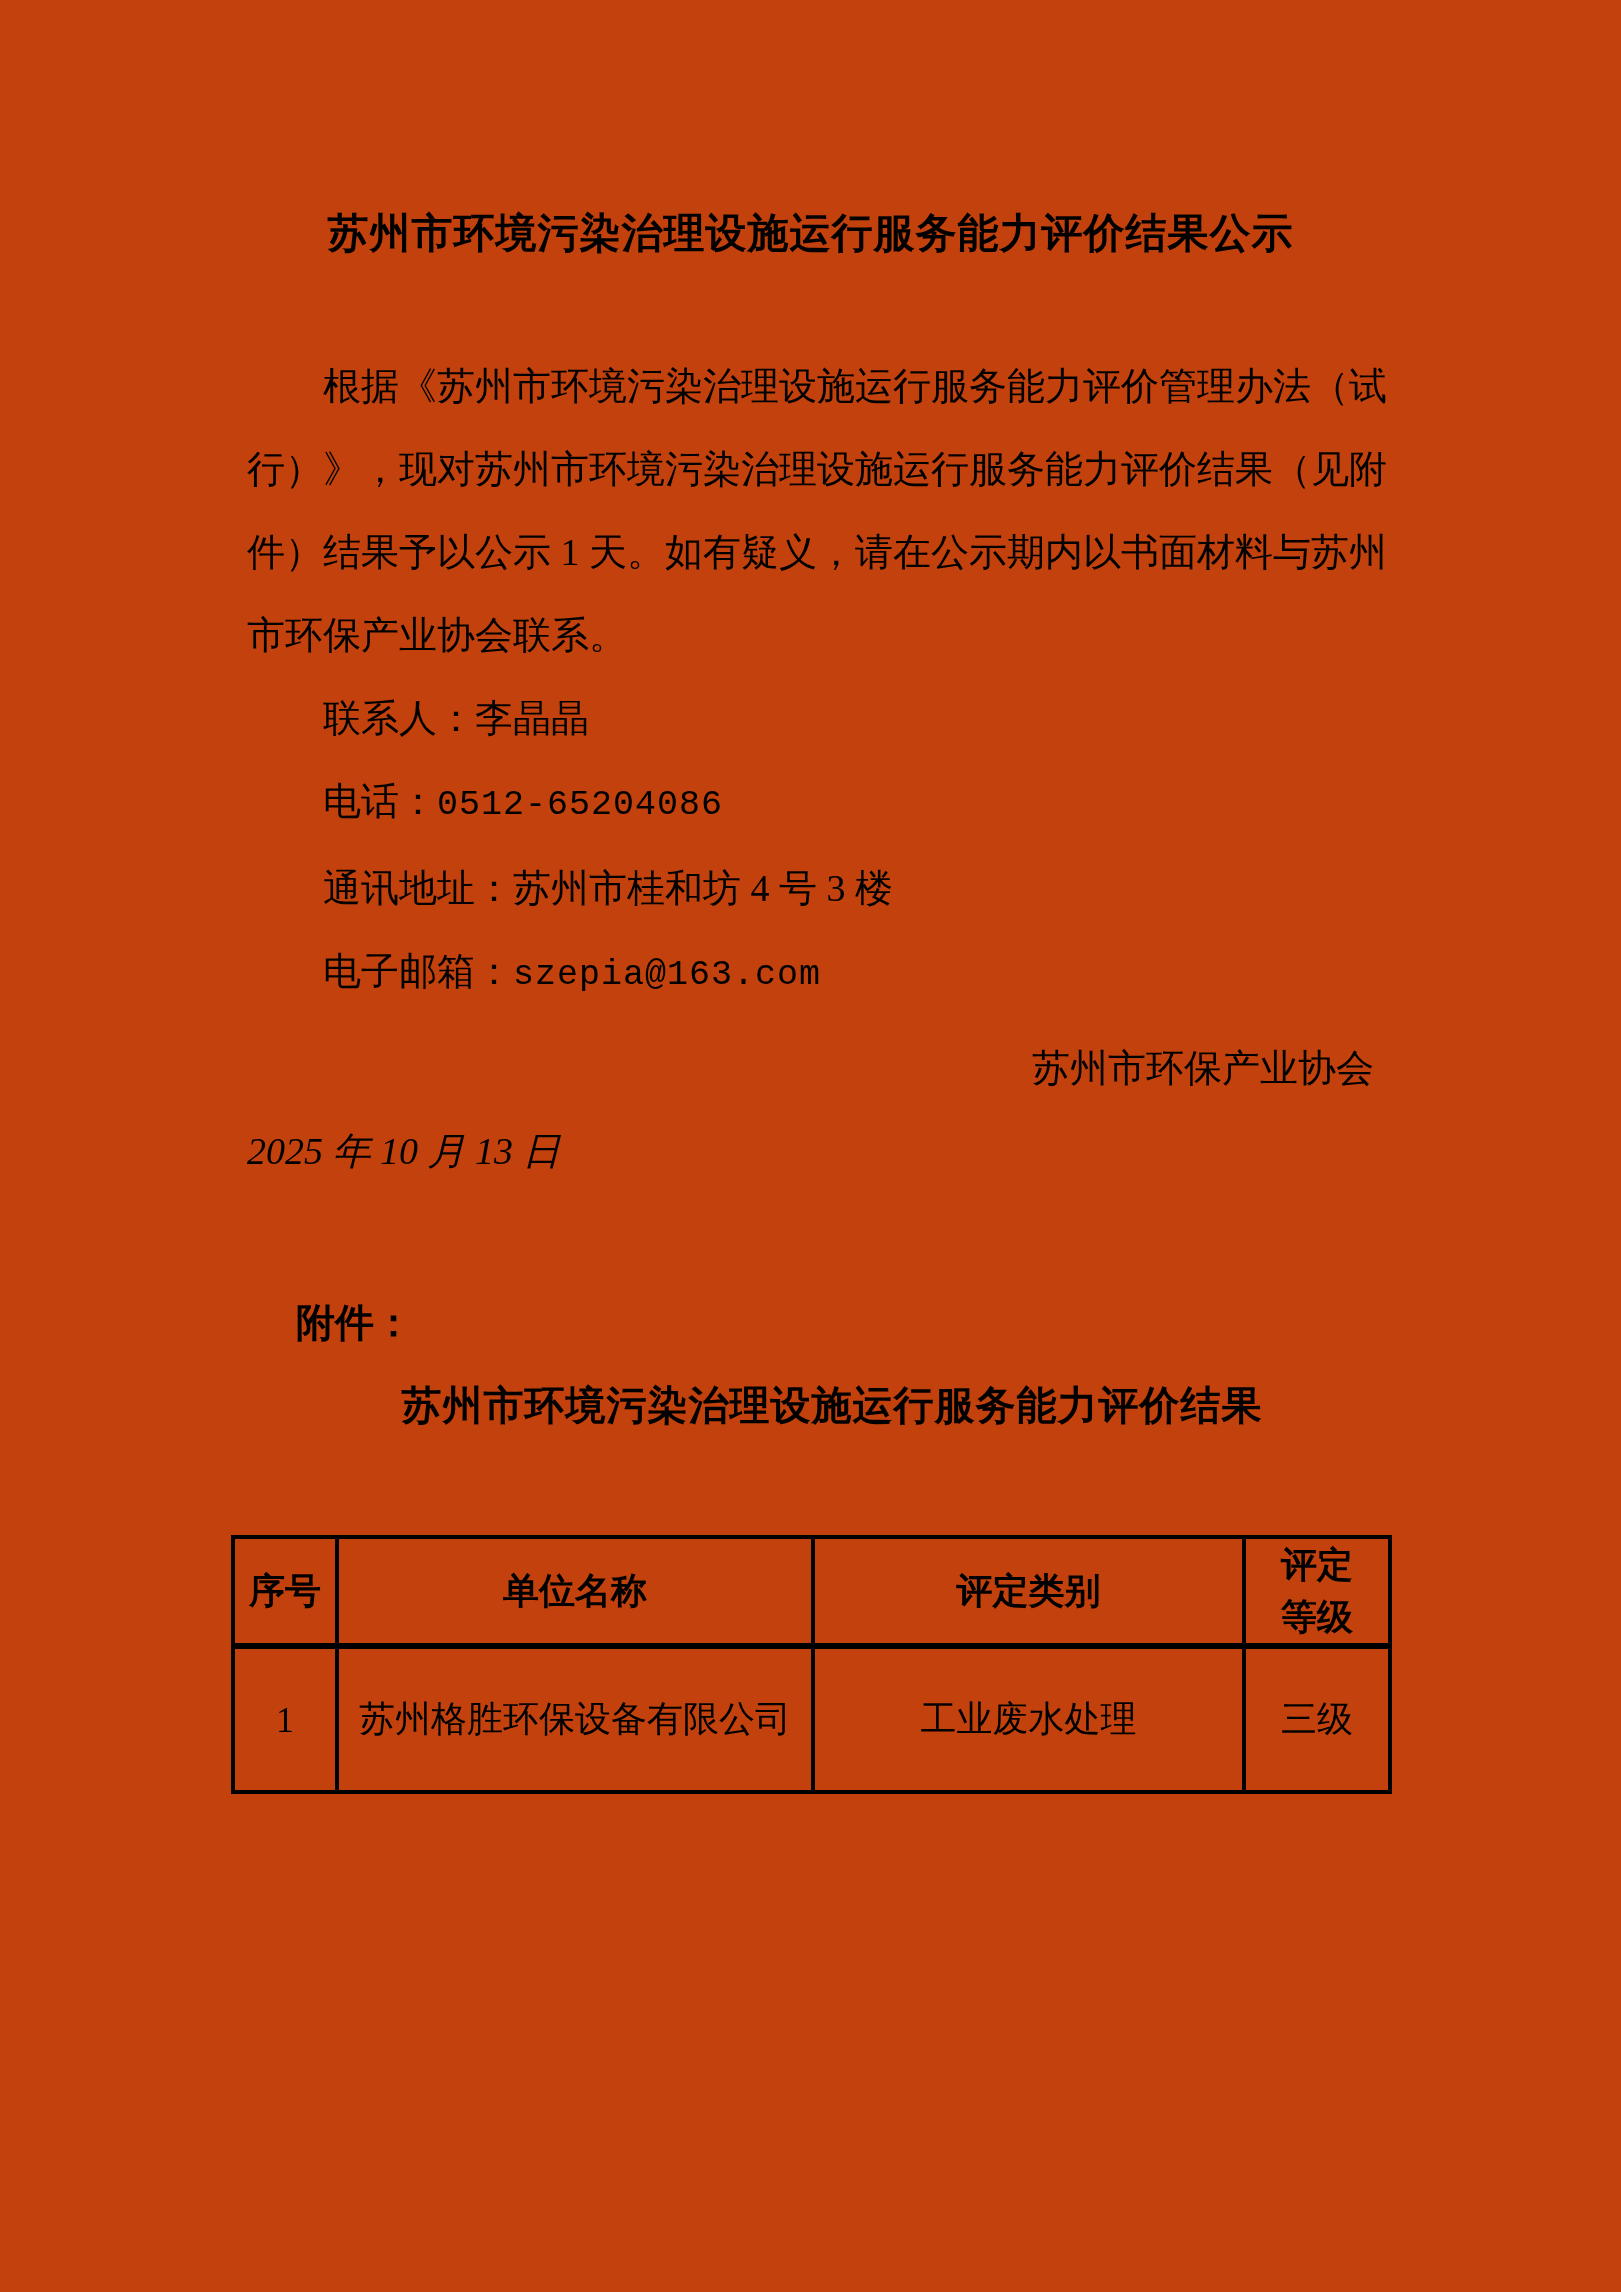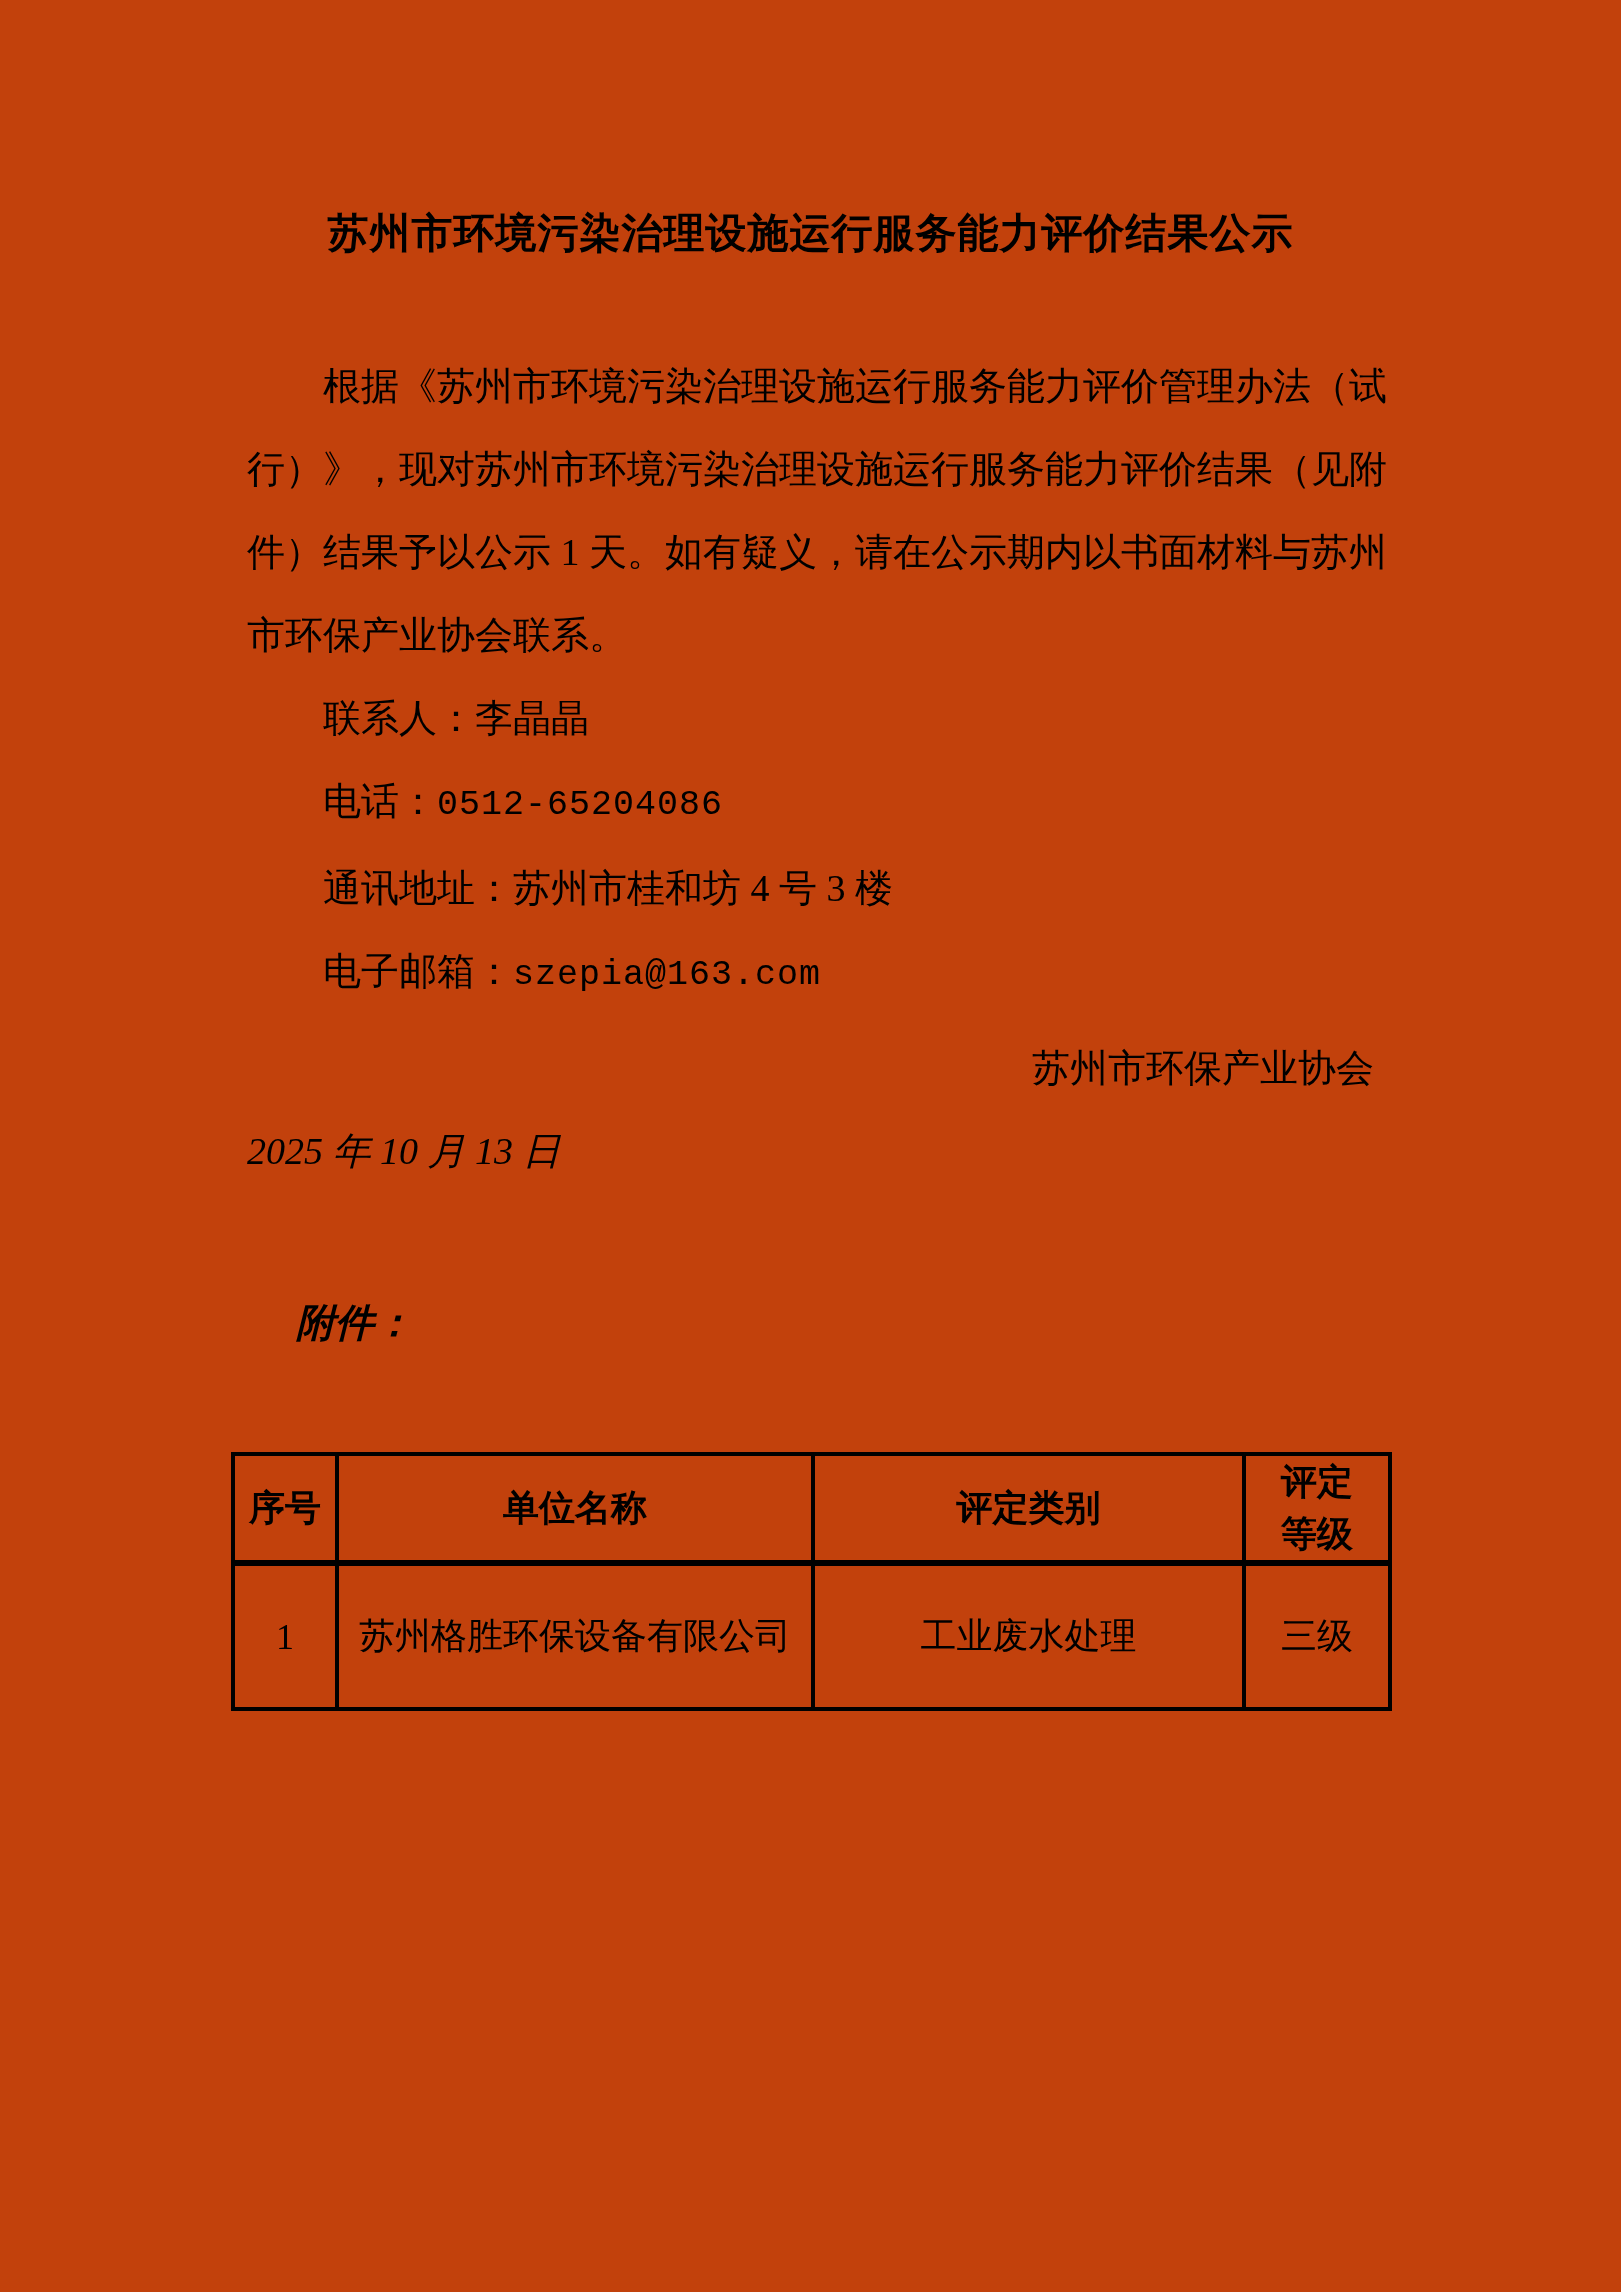--- a/index.html
+++ b/index.html
@@ -61,21 +61,20 @@
   .sig-date {
     text-align: left;
     padding-right: 16.7px;
     font-style: italic;
   }
   .attach-label {
     margin-top: 88px;
     padding-left: 49px;
     font-weight: bold;
     font-size: 39px;
-    font-style: italic;
   }
   .attach-title {
     margin-left: 43px;
     text-align: center;
     font-weight: bold;
     font-size: 40px;
     letter-spacing: 1px;
   }
   .eval-table {
     margin: 88px 0 4px 231px;
@@ -135,20 +134,21 @@
       </div>
     </div>
 
     <div>
       <div class="line sig-org">苏州市环保产业协会</div>
       <div class="line sig-date">2025 年 10 月 13 日</div>
     </div>
 
     <div class="line attach-label">附件：</div>
 
+    <div class="line attach-title">苏州市环境污染治理设施运行服务能力评价结果</div>
 
   </div>
 
   <table class="eval-table">
     <colgroup>
       <col style="width:104px">
       <col style="width:476px">
       <col style="width:431px">
       <col style="width:146px">
     </colgroup>

